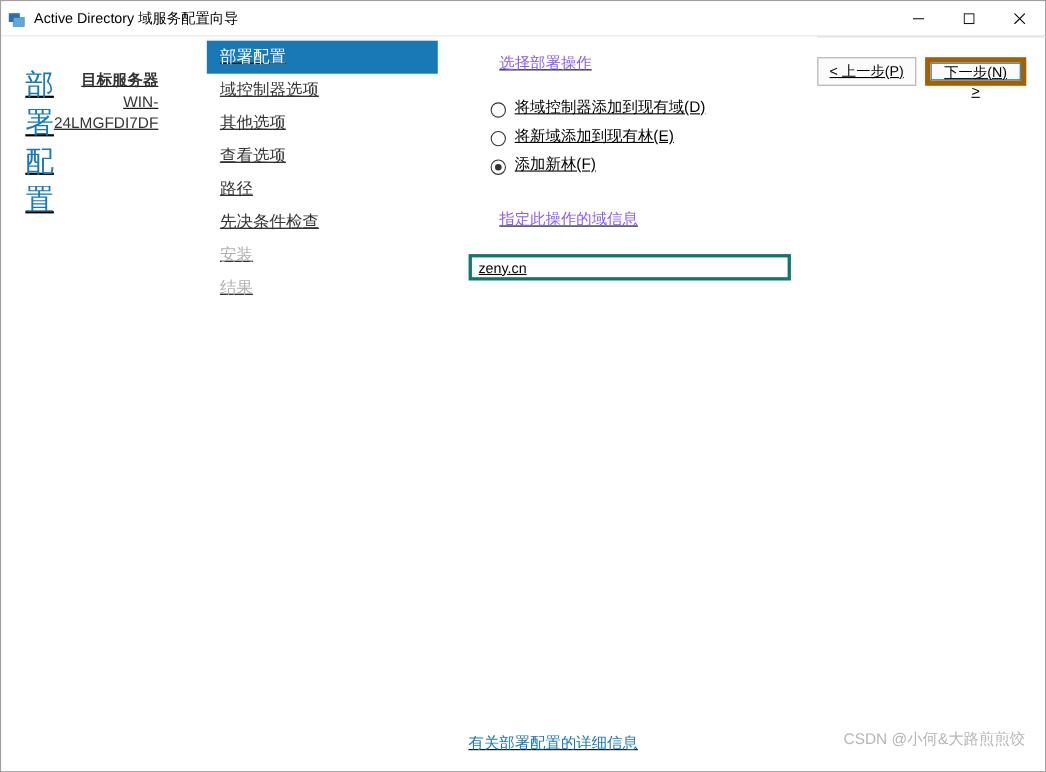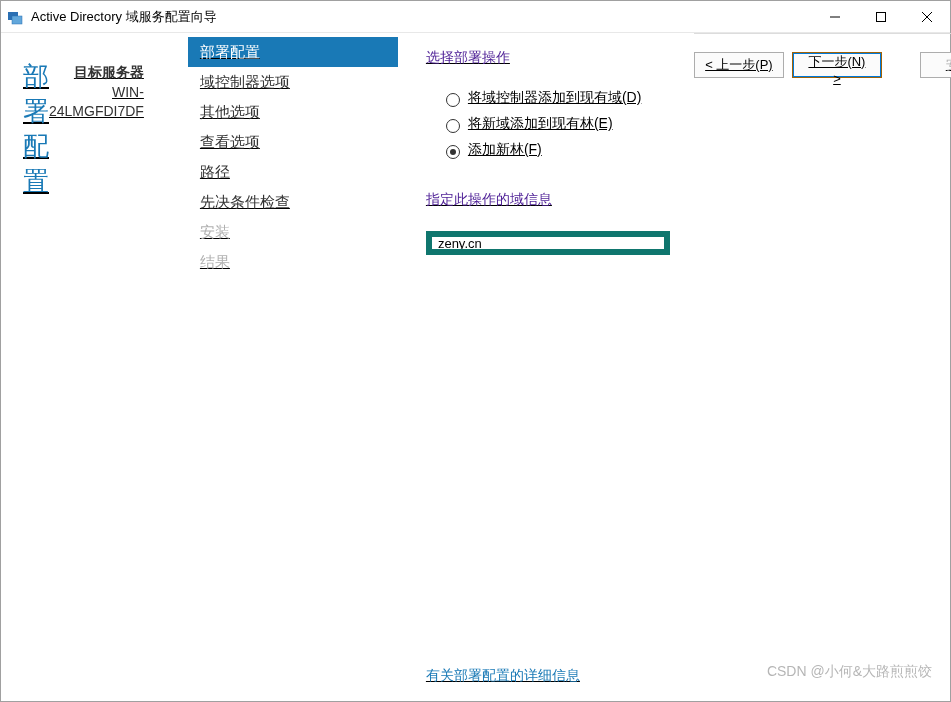--- a/index.html
+++ b/index.html
@@ -15,32 +15,32 @@
     .header { display: flex; padding: 26px 22px 10px 22px; align-items: flex-start; }
     .page-title { font-size: 26px; color: #1979b6; font-weight: 400; }
     .target-server { margin-left: auto; text-align: right; font-size: 14px; color: #333; line-height: 1.4; padding-top: 4px;}
     .target-server .lbl { font-weight: 600; }
     .body { display: flex; flex: 1; min-height: 0; padding-left: 22px; }
     .sidebar { width: 210px; padding-top: 4px; }
     .side-item { height: 30px; line-height: 30px; padding-left: 12px; font-size: 15px; color: #333; cursor: pointer; }
     .side-item.selected { background: #1979b6; color: #fff; }
     .side-item.disabled { color: #b0b0b0; cursor: default; }
     .main { flex: 1; padding: 16px 24px 0 28px; position: relative; display: flex; flex-direction: column;}
-    .section-label { font-size: 14px; color: #4c1d95; margin-bottom: 14px; }
+    .section-label { font-size: 14px; color: #8b5cf6; margin-bottom: 14px; margin-left: 28px; }
     .radio-group { margin-left: 20px; margin-bottom: 20px; }
     .radio-row { display: flex; align-items: flex-end; height: 26px; font-size: 14px; }
     .radio { width: 14px; height: 14px; border: 1px solid #333; border-radius: 50%; margin-right: 8px; display:flex; align-items:center; justify-content:center; cursor: pointer; position:relative;}
     .radio.checked::after { content:""; width:6px; height:6px; background:#333; border-radius:50%; display:block; }
     .field-row { display: flex; align-items: center; margin-top: 8px; }
     .field-label { width: 265px; font-size: 14px; }
-    .text-input { width: 244px; height: 24px; border: 6px solid #0f766e; padding: 2px 6px; font-size: 13px; font-family: inherit; outline: none; }
+    .text-input { width: 293px; height: 24px; border: 3px solid #0f766e; padding: 2px 6px; font-size: 13px; font-family: inherit; outline: none; }
     .help-link { color: #1979b6; font-size: 14px; cursor: pointer; margin-top: auto; margin-bottom: 18px; }
     .footer { height: 62px; border-top: 1px solid #dcdcdc; display: flex; align-items: center; justify-content: flex-end; padding-right: 20px; gap: 8px; }
     .btn { min-width: 90px; height: 26px; border: 1px solid #adadad; background: #fbfbfb; font-family: inherit; font-size: 13px; cursor: pointer; padding: 0 10px;}
-    .btn.default { border: 1px solid #a16207; box-shadow: inset 0 0 0 1px #0078d7; }
+    .btn.default { border: 5px solid #a16207; box-shadow: inset 0 0 0 1px #0078d7; }
     .btn.disabled { color: #b0b0b0; cursor: default; }
     .watermark { position: absolute; right: 18px; bottom: 20px; color: rgba(120,120,120,0.55); font-size: 14px; pointer-events: none; font-family: sans-serif;}
   </style>
 </head>
 <body>
 
 <div class="window">
 
   <div class="titlebar">
     <span class="app-icon">

